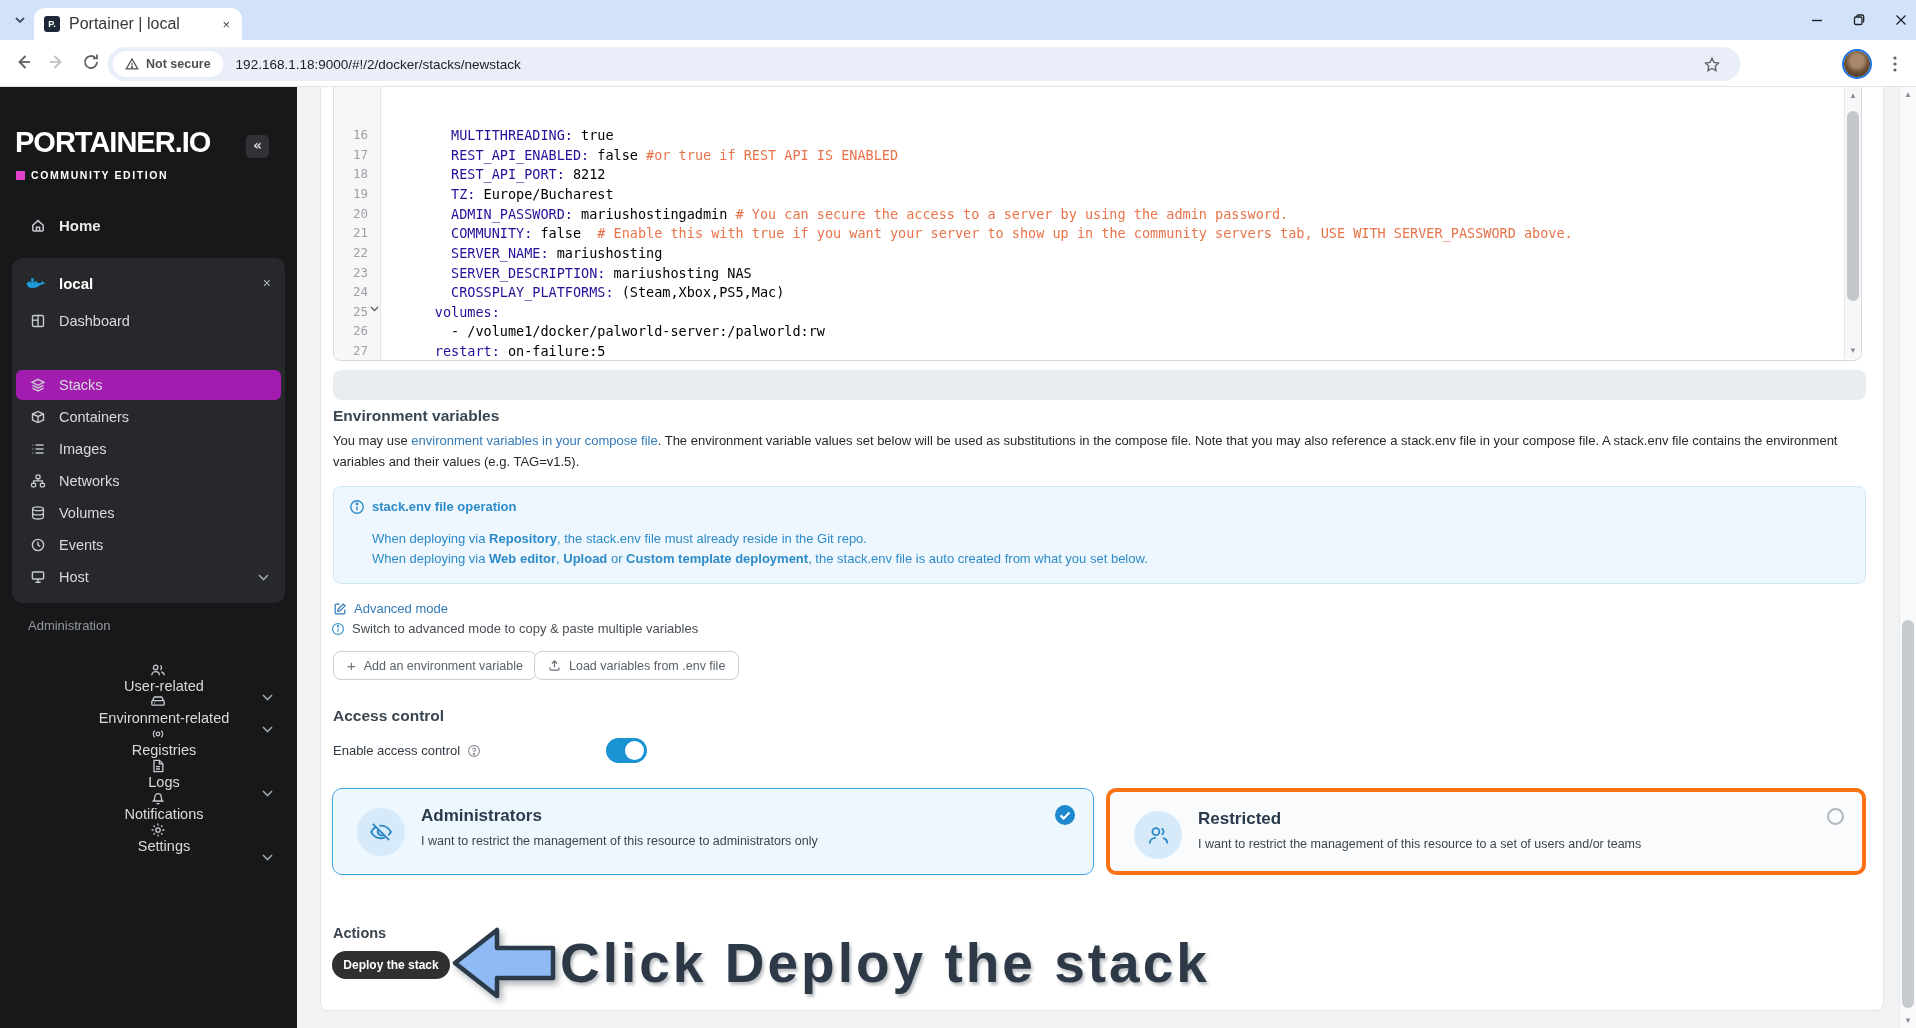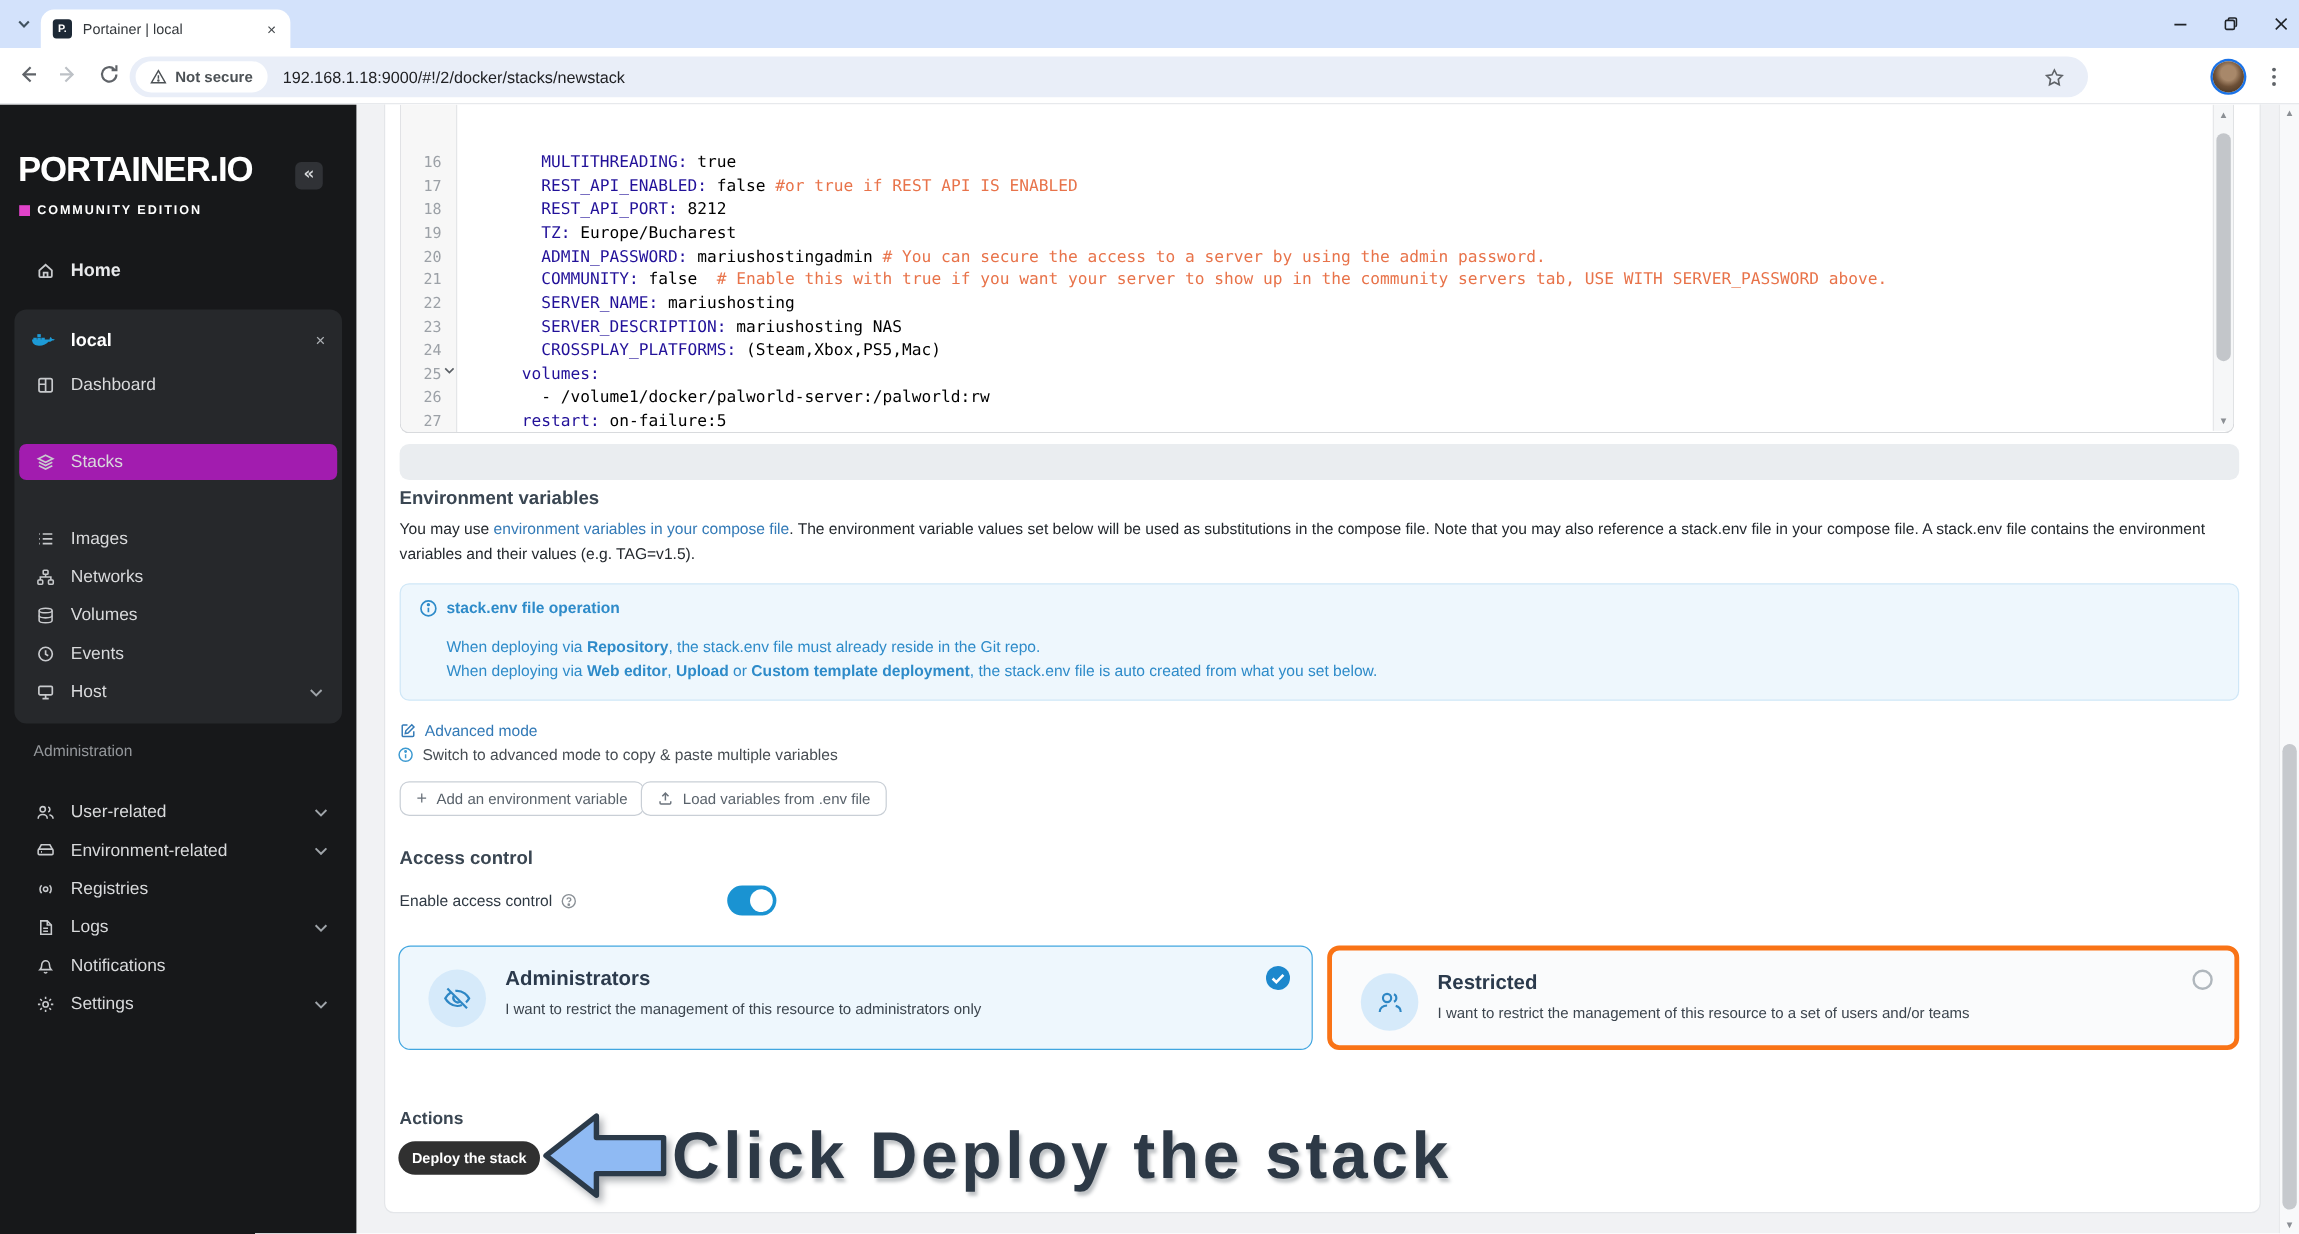--- a/index.html
+++ b/index.html
@@ -6,21 +6,21 @@
     font-family:"Liberation Sans",sans-serif;-webkit-font-smoothing:antialiased;}
   .screen{position:relative;width:1916px;height:1028px;background:#fff;}
 
   
   .titlebar{position:absolute;top:0;left:0;right:0;height:40px;background:#d3e2fb;}
   .tab-search{position:absolute;left:13px;top:13px;color:#41525f;}
   .tab{position:absolute;left:34px;top:8px;width:208px;height:32px;background:#fff;
     border-radius:11px 11px 0 0;display:flex;align-items:center;padding:0 10px;box-sizing:border-box;}
   .fav{width:16px;height:16px;background:#1d2936;border-radius:3px;color:#fff;
     font:700 9px/16px "Liberation Sans",sans-serif;text-align:center;flex:0 0 16px;}
-  .tab-title{font-size:12px;color:#34383c;margin-left:9px;flex:1;white-space:nowrap;overflow:hidden;}
+  .tab-title{font-size:16px;color:#34383c;margin-left:9px;flex:1;white-space:nowrap;overflow:hidden;}
   .tab-close{color:#45494d;font-size:13px;padding:0 2px;}
   .win-controls{position:absolute;right:8px;top:0;height:40px;display:flex;align-items:center;gap:28px;color:#1f2328;}
   .toolbar{position:absolute;top:40px;left:0;right:0;height:47px;background:#fff;border-bottom:1px solid #e2e4e8;box-sizing:border-box;}
   .navbtn{position:absolute;top:11px;width:24px;height:24px;color:#5f6368;}
   .omnibox{position:absolute;left:108px;top:7px;width:1632px;height:34px;border-radius:17px;
     background:#e9eef8;display:flex;align-items:center;}
   .chip{margin-left:5px;height:26px;border-radius:13px;background:#fff;display:flex;
     align-items:center;padding:0 12px;gap:7px;color:#4c5155;}
   .chip span{font-size:12.5px;font-weight:600;color:#4c5155;}
   .url{margin-left:13px;font-size:13.5px;color:#202124;white-space:nowrap;}
@@ -50,21 +50,21 @@
   .envhead .nm{margin-left:13px;font-size:15px;font-weight:600;color:#fff;flex:1;}
   .envhead .x{color:#aeb2b6;font-size:14px;}
   .item{position:absolute;left:4px;right:4px;height:30px;display:flex;align-items:center;
     padding-left:14px;color:#d9dadc;font-size:14.5px;border-radius:6px;cursor:pointer;}
   .item.active{background:#a21caf;}
   .sic{width:16px;height:16px;flex:0 0 16px;color:#c8cacd;}
   .item .lb,.arow .lb{margin-left:13px;}
   .chev{margin-left:auto;margin-right:12px;color:#9fa4a9;}
   .adminlab{position:absolute;left:28px;top:531px;font-size:13px;color:#94979b;}
   .arow{position:absolute;left:12px;width:273px;height:30px;display:flex;align-items:center;
-    padding-left:18px;box-sizing:border-box;color:#d9dadc;font-size:14.5px;cursor:pointer;}
+    padding-left:18px;box-sizing:border-box;color:#d9dadc;font-size:14.5px;cursor:pointer;flex-direction:column;}
 
   
   .card{position:absolute;left:320px;top:-10px;width:1564px;height:934px;background:#fff;
     border:1px solid #e4e6e9;border-radius:8px;box-sizing:border-box;}
 
   
   .editor{position:absolute;left:333px;top:0;width:1529px;height:274px;background:#fff;
     border:1px solid #d8dadd;border-top:none;border-radius:0 0 8px 8px;box-sizing:border-box;overflow:hidden;}
   .gutter{position:absolute;left:0;top:0;width:46px;height:100%;background:#f7f7f7;border-right:1px solid #e4e6e8;}
   .cl{position:absolute;left:0;right:18px;height:20px;white-space:pre;
@@ -253,20 +253,29 @@
         <div class="item active" style="top:112px">
           <span class="sic">
               <svg width="16" height="16" viewBox="0 0 16 16" fill="none" stroke="currentColor" stroke-width="1.4">
                 <path d="M8 2.3 14 5.3 8 8.3 2 5.3z"></path>
                 <path d="M2.4 8.3 8 11l5.6-2.7"></path>
                 <path d="M2.4 11.2 8 13.9l5.6-2.7"></path>
               </svg>
             </span>
           <span class="lb">Stacks</span>
         </div>
+        <div class="item" style="top:144px">
+          <span class="sic">
+              <svg width="16" height="16" viewBox="0 0 16 16" fill="none" stroke="currentColor" stroke-width="1.4">
+                <path d="M2.5 5 8 2.4 13.5 5v6L8 13.6 2.5 11z"></path>
+                <path d="M2.5 5 8 7.5 13.5 5M8 7.5v6"></path>
+              </svg>
+            </span>
+          <span class="lb">Containers</span>
+        </div>
         <div class="item" style="top:176px">
           <span class="sic">
               <svg width="16" height="16" viewBox="0 0 16 16" fill="none" stroke="currentColor" stroke-width="1.4">
                 <line x1="5.6" y1="4" x2="13.6" y2="4"></line>
                 <line x1="5.6" y1="8" x2="13.6" y2="8"></line>
                 <line x1="5.6" y1="12" x2="13.6" y2="12"></line>
                 <line x1="2.6" y1="4" x2="3.2" y2="4"></line>
                 <line x1="2.6" y1="8" x2="3.2" y2="8"></line>
                 <line x1="2.6" y1="12" x2="3.2" y2="12"></line>
               </svg>

